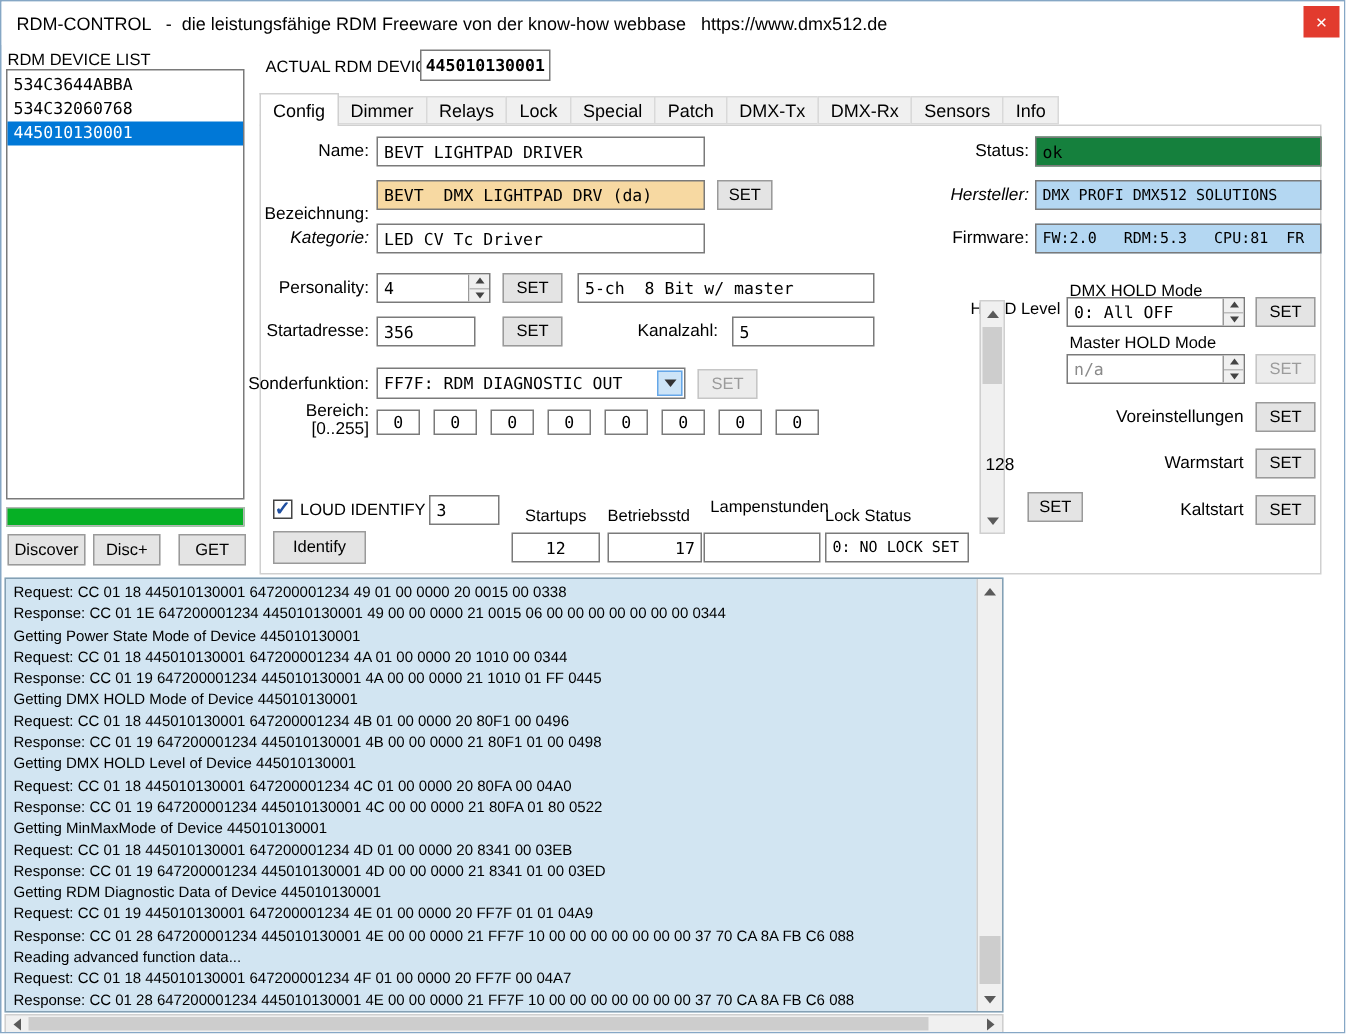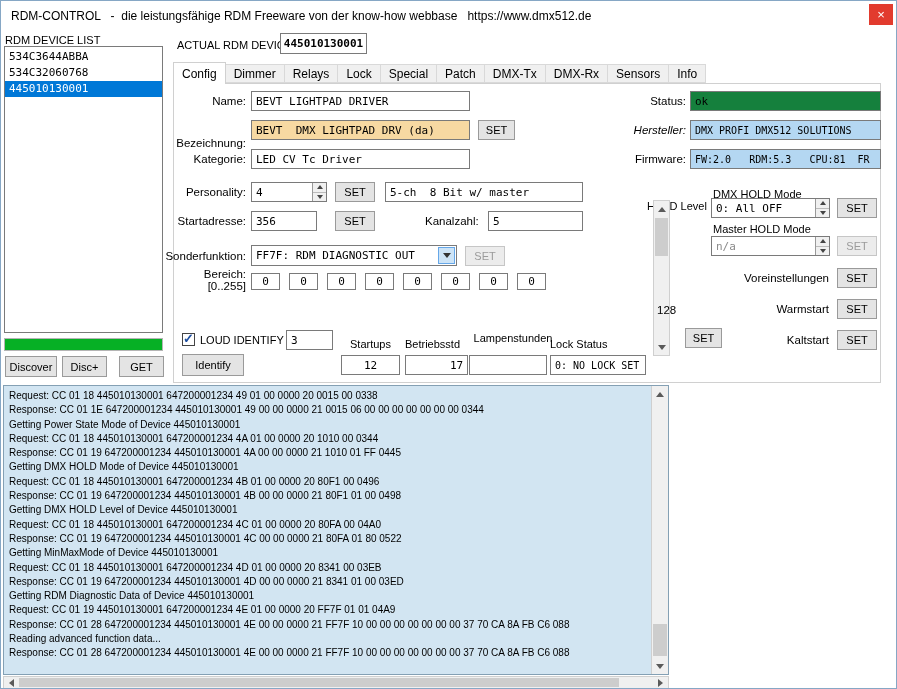--- a/index.html
+++ b/index.html
@@ -102,21 +102,21 @@
   <input class="field" style="left: 250px; top: 90px; width: 219px; height: 20px;" value="BEVT LIGHTPAD DRIVER">
   <div class="label lr" style="left:615px; top:94px; width:70px;">Status:</div>
   <div class="field status-field" style="left:689px; top:90px; width:191px; height:20px;">ok</div>
 
   <div class="label lr" style="left:158px; top:123px; width:87px;margin-top:13px;">Bezeichnung:</div>
   <input class="field" style="left: 250px; top: 119px; width: 219px; height: 20px; background: rgb(247, 217, 162);" value="BEVT  DMX LIGHTPAD DRV (da)">
   <div class="btn" style="left:477px; top:119px; width:37px; height:20px;">SET</div>
   <div class="label lr" style="left:615px; top:123px; width:70px;font-style:italic;">Hersteller:</div>
   <div class="field info-field" style="left:689px; top:119px; width:191px; height:20px;">DMX PROFI DMX512 SOLUTIONS</div>
 
-  <div class="label lr" style="left:158px; top:152px; width:87px;">Kategorie:</div>
+  <div class="label lr" style="left:158px; top:152px; width:87px;font-style:italic;">Kategorie:</div>
   <input class="field" style="left: 250px; top: 148px; width: 219px; height: 20px;" value="LED CV Tc Driver">
   <div class="label lr" style="left:615px; top:152px; width:70px;">Firmware:</div>
   <div class="field info-field" style="left:689px; top:148px; width:191px; height:20px;">FW:2.0   RDM:5.3   CPU:81  FR</div>
 
   <div class="label lr" style="left:158px; top:185px; width:87px;">Personality:</div>
   <div class="field spinfield" style="left:250px; top:181px; width:76px; height:20px;">
     <span>4</span>
     <span class="spin"><span class="su"></span><span class="sd"></span></span>
   </div>
   <div class="btn" style="left:334px; top:181px; width:40px; height:20px;">SET</div>
@@ -200,20 +200,21 @@
       <div>Getting DMX HOLD Level of Device 445010130001</div>
       <div>Request: CC 01 18 445010130001 647200001234 4C 01 00 0000 20 80FA 00 04A0</div>
       <div>Response: CC 01 19 647200001234 445010130001 4C 00 00 0000 21 80FA 01 80 0522</div>
       <div>Getting MinMaxMode of Device 445010130001</div>
       <div>Request: CC 01 18 445010130001 647200001234 4D 01 00 0000 20 8341 00 03EB</div>
       <div>Response: CC 01 19 647200001234 445010130001 4D 00 00 0000 21 8341 01 00 03ED</div>
       <div>Getting RDM Diagnostic Data of Device 445010130001</div>
       <div>Request: CC 01 19 445010130001 647200001234 4E 01 00 0000 20 FF7F 01 01 04A9</div>
       <div>Response: CC 01 28 647200001234 445010130001 4E 00 00 0000 21 FF7F 10 00 00 00 00 00 00 00 37 70 CA 8A FB C6 088</div>
       <div>Reading advanced function data...</div>
+      <div>Request: CC 01 18 445010130001 647200001234 4F 01 00 0000 20 FF7F 00 04A7</div>
       <div>Response: CC 01 28 647200001234 445010130001 4E 00 00 0000 21 FF7F 10 00 00 00 00 00 00 00 37 70 CA 8A FB C6 088</div>
     </div>
     <div class="vscroll" style="right:0; top:0; bottom:0; width:17px; border-top:none; border-bottom:none; border-right:none;">
       <div class="sb-arrow up"></div>
       <div class="sb-thumb" style="top:238px; height:32px;"></div>
       <div class="sb-arrow down"></div>
     </div>
   </div>
   <div class="hscroll">
     <div class="hs-arrow left"></div>

